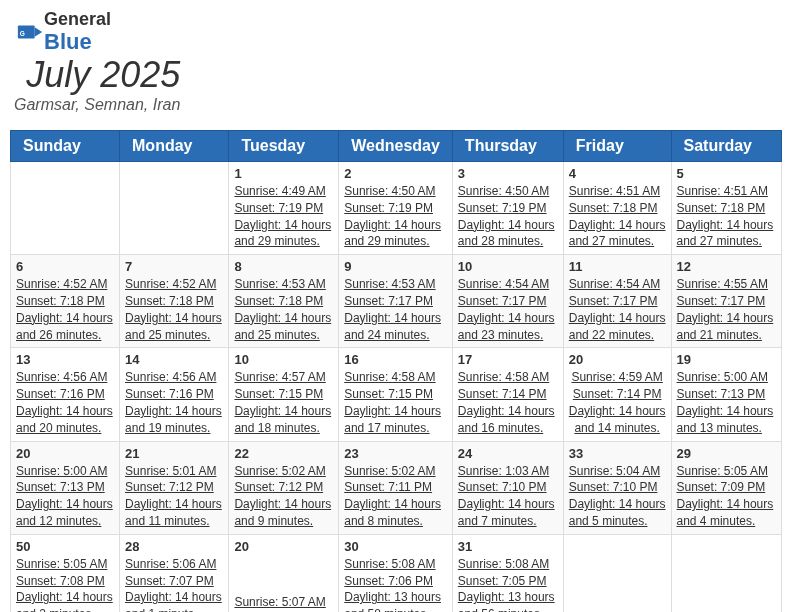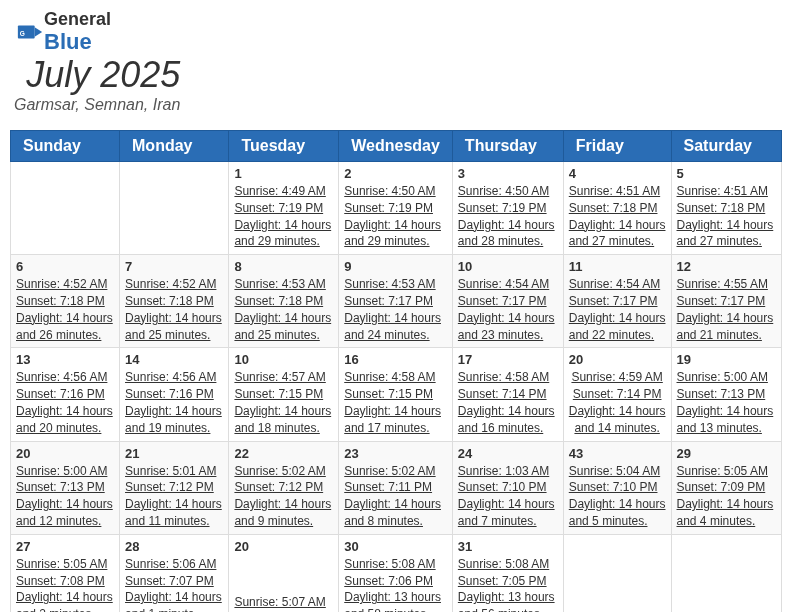--- a/index.html
+++ b/index.html
@@ -282,35 +282,35 @@
 Sunset: 7:11 PM
 Daylight: 14 hours and 8 minutes.</div>
         </td>
         <td>
           <div class="day-number">24</div>
           <div class="day-info" style="white-space: pre-line;">Sunrise: 1:03 AM
 Sunset: 7:10 PM
 Daylight: 14 hours and 7 minutes.</div>
         </td>
         <td>
-          <div class="day-number">43</div>
+          <div class="day-number">33</div>
           <div class="day-info" style="white-space: pre-line;">Sunrise: 5:04 AM
 Sunset: 7:10 PM
 Daylight: 14 hours and 5 minutes.</div>
         </td>
         <td>
           <div class="day-number">29</div>
           <div class="day-info" style="white-space: pre-line;">Sunrise: 5:05 AM
 Sunset: 7:09 PM
 Daylight: 14 hours and 4 minutes.</div>
         </td>
       </tr>
       <tr>
         <td>
-          <div class="day-number">27</div>
+          <div class="day-number">50</div>
           <div class="day-info" style="white-space: pre-line;">Sunrise: 5:05 AM
 Sunset: 7:08 PM
 Daylight: 14 hours and 2 minutes.</div>
         </td>
         <td>
           <div class="day-number">28</div>
           <div class="day-info" style="white-space: pre-line;">Sunrise: 5:06 AM
 Sunset: 7:07 PM
 Daylight: 14 hours and 1 minute.</div>
         </td>

